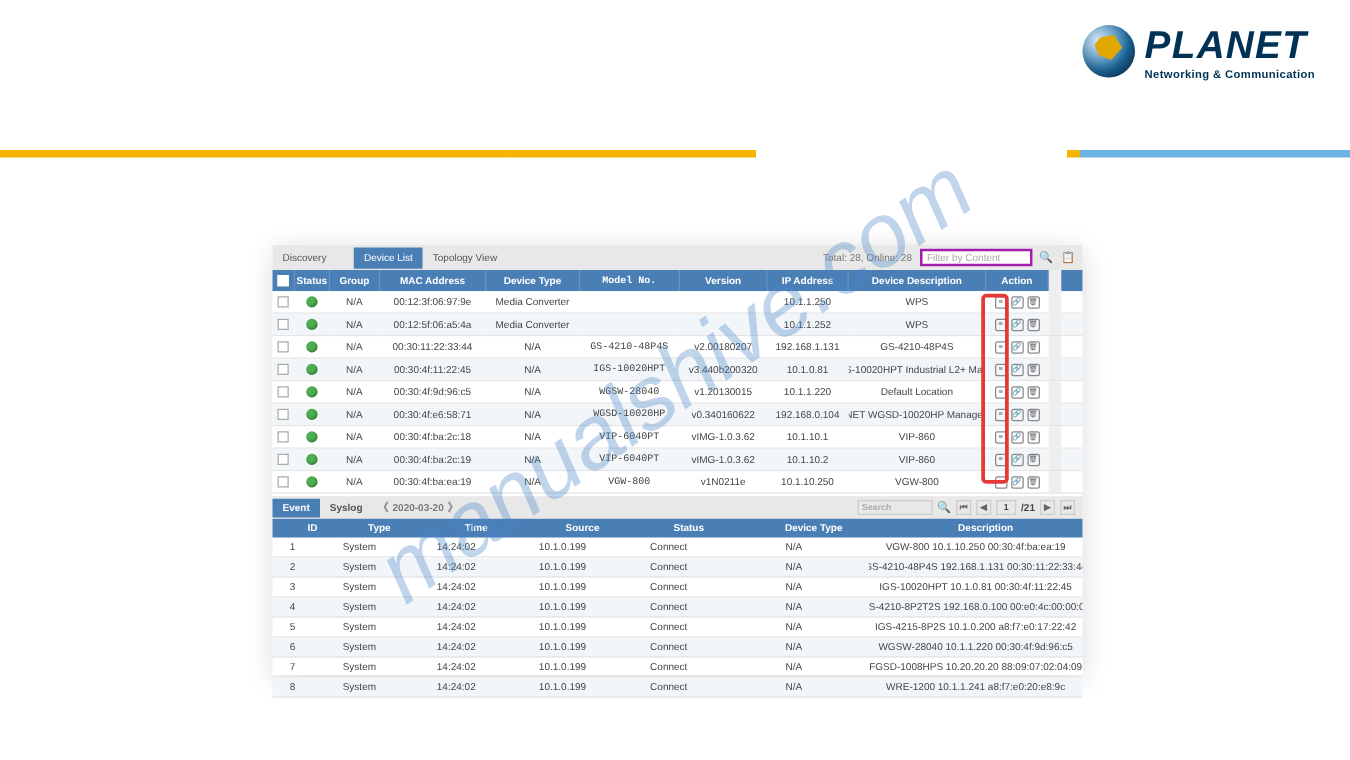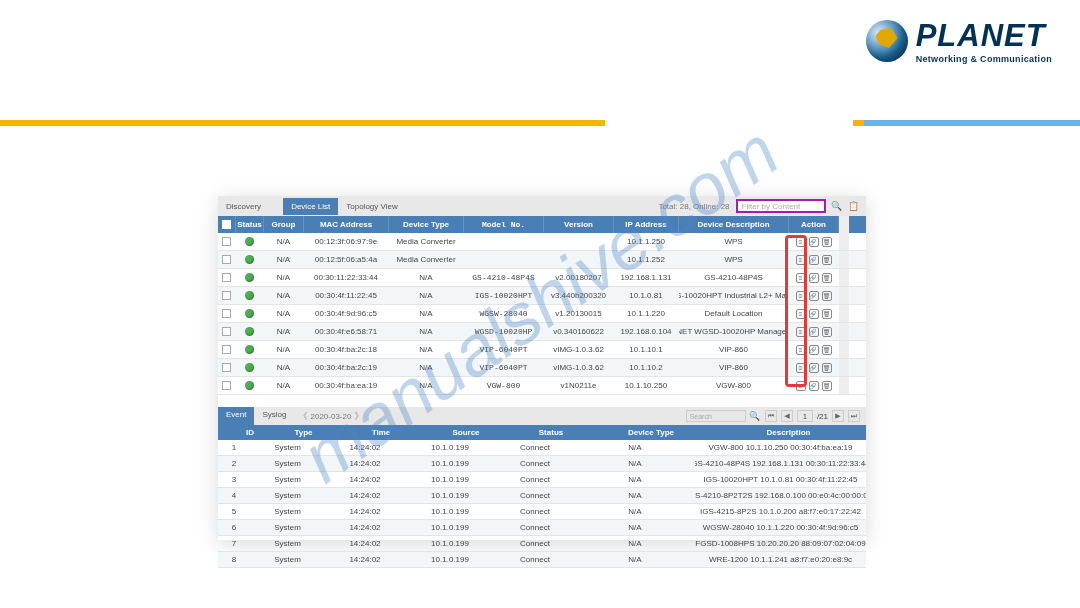--- a/index.html
+++ b/index.html
@@ -36,21 +36,21 @@
 .dr { display:flex; background:#fff; border-bottom:1px solid #e4e4e4; }
 .dr.alt { background:#f3f6f9; }
 .c-chk{width:18px;} .c-st{width:28px;} .c-grp{width:40px;text-align:center;} .c-mac{width:85px;} .c-dt{width:75px;} .c-mn{width:80px;font-family:Liberation Mono, monospace;} .c-ver{width:70px;} .c-ip{width:65px;} .c-desc{width:110px;} .c-act{width:50px; gap:3px;}
 .scroll-col{width:10px; background:#eee;}
 .status-dot{width:9px;height:9px;border-radius:50%;background:#4caf50;box-shadow:inset -1px -1px 2px rgba(0,0,0,.3);}
 .aicon{width:10px;height:10px;display:inline-block;border:1px solid #888;border-radius:2px;font-size:6px;line-height:8px;text-align:center;color:#666;cursor:pointer;}
 .act-wrap{display:flex;gap:3px;justify-content:center;align-items:center;}
 .red-box{position:absolute;border:3px solid #e53935;border-radius:4px;width:22px;height:152px;top:39px;left:567px;z-index:5;pointer-events:none;}
 
 
-.evtbar{display:flex;height:18px;background:#e8e8e8;margin-top:12px;}
+.evtbar{display:flex;align-items:center;height:18px;background:#e8e8e8;margin-top:2px;font-weight:bold;}
 .evtbar .etab{padding:3px 8px;color:#555;}
 .evtbar .etab.active{background:#4a7fb5;color:#fff;}
 .date-nav{display:flex;align-items:center;gap:3px;margin-left:4px;color:#777;}
 .evt-right{margin-left:auto;display:flex;align-items:center;gap:4px;padding-right:6px;}
 .search-ev{width:60px;height:12px;border:1px solid #ccc;font-size:7px;color:#aaa;display:flex;align-items:center;padding:0 3px;}
 .pg-btn{width:12px;height:12px;display:flex;align-items:center;justify-content:center;border:1px solid #ccc;font-size:7px;color:#666;cursor:pointer;}
 .pg-num{width:16px;height:12px;border:1px solid #ccc;display:flex;align-items:center;justify-content:center;font-size:7px;}
 
 
 .eh{display:flex;background:#4a7fb5;color:#fff;font-weight:600;padding-left:16px;}

